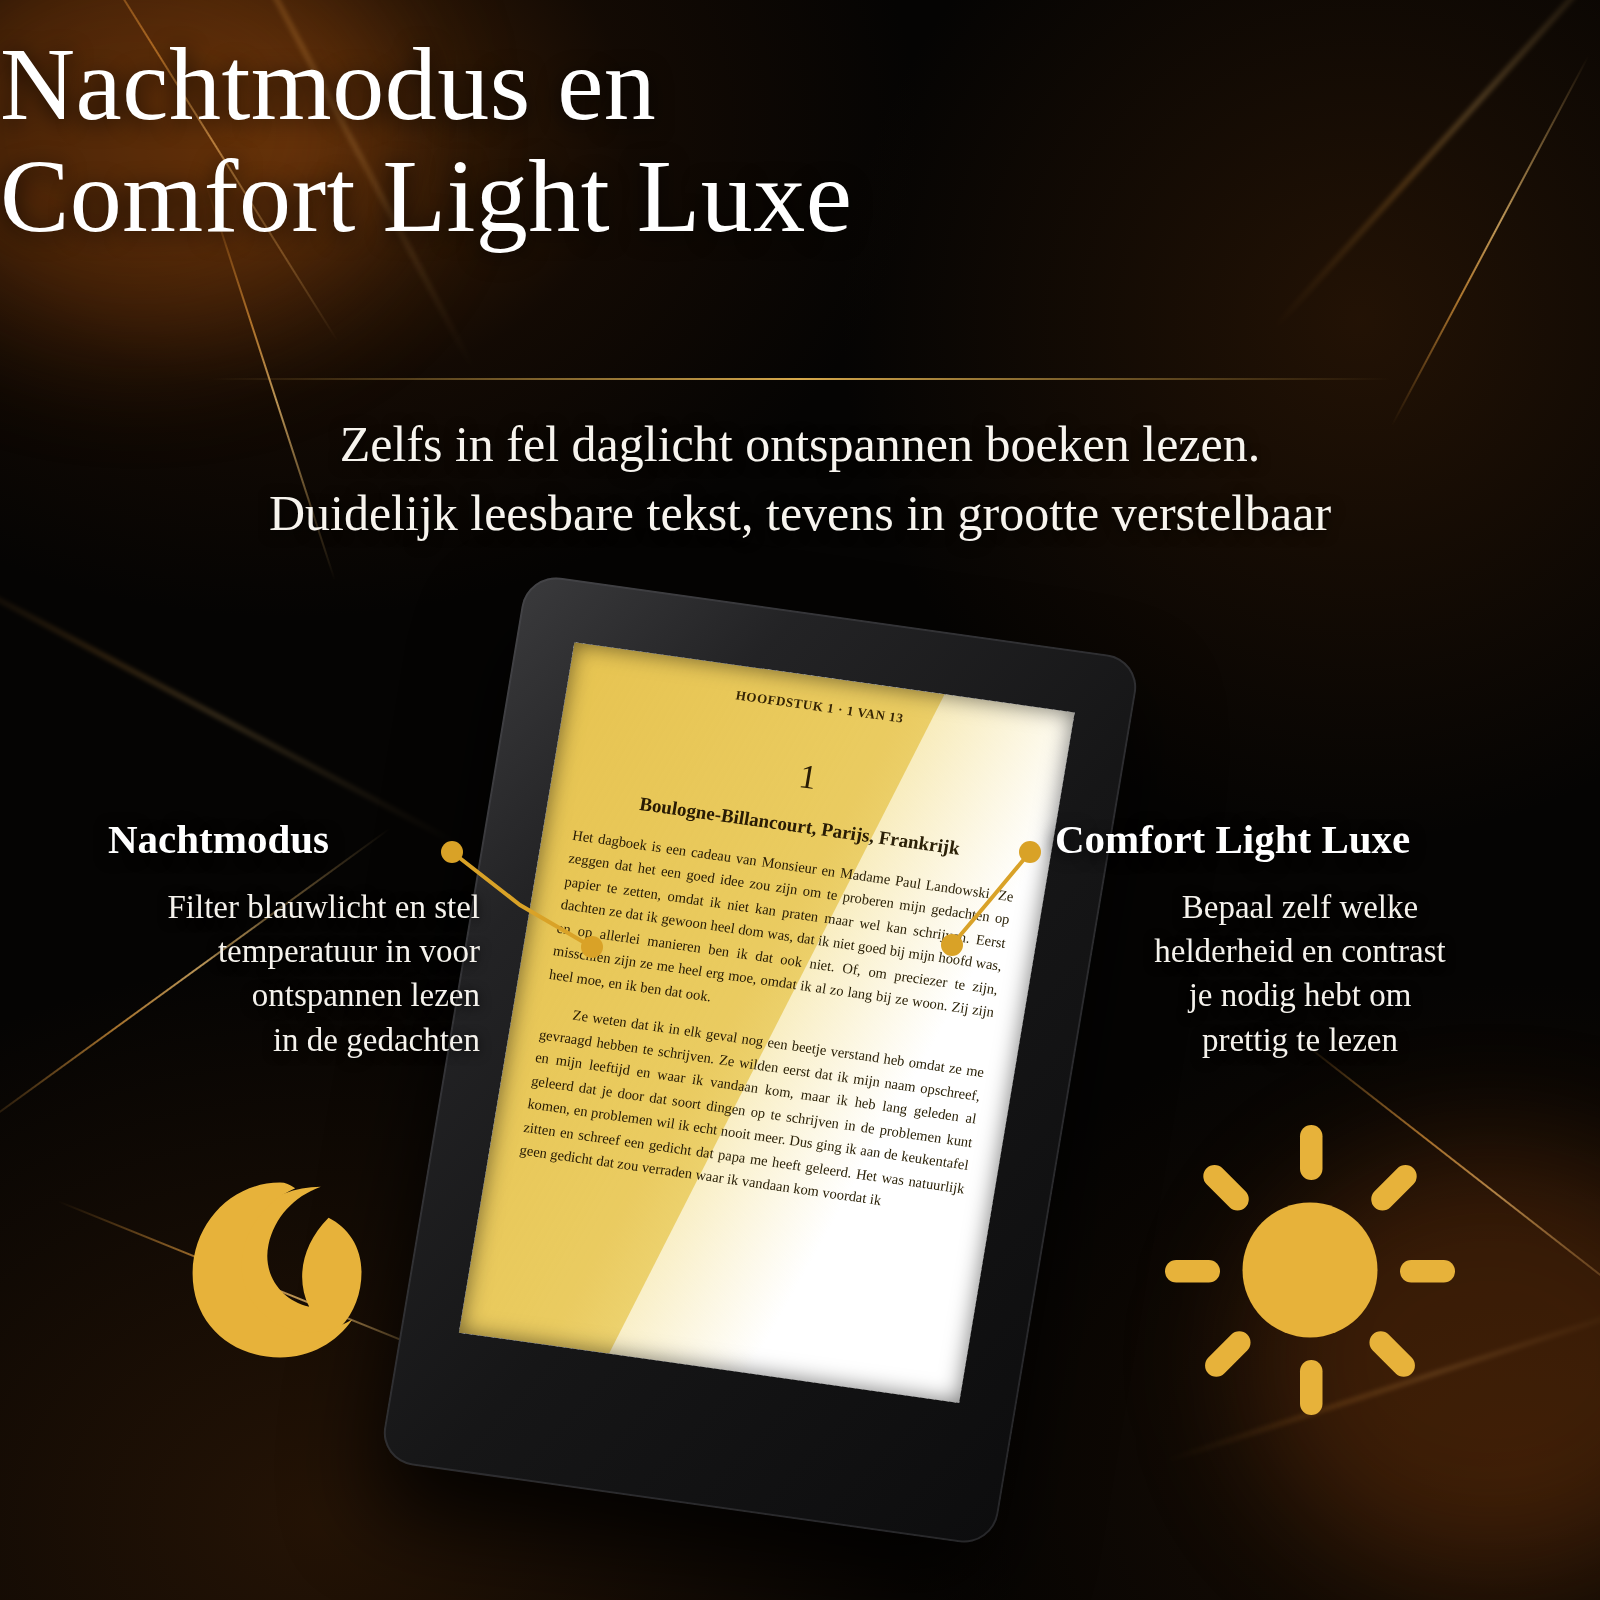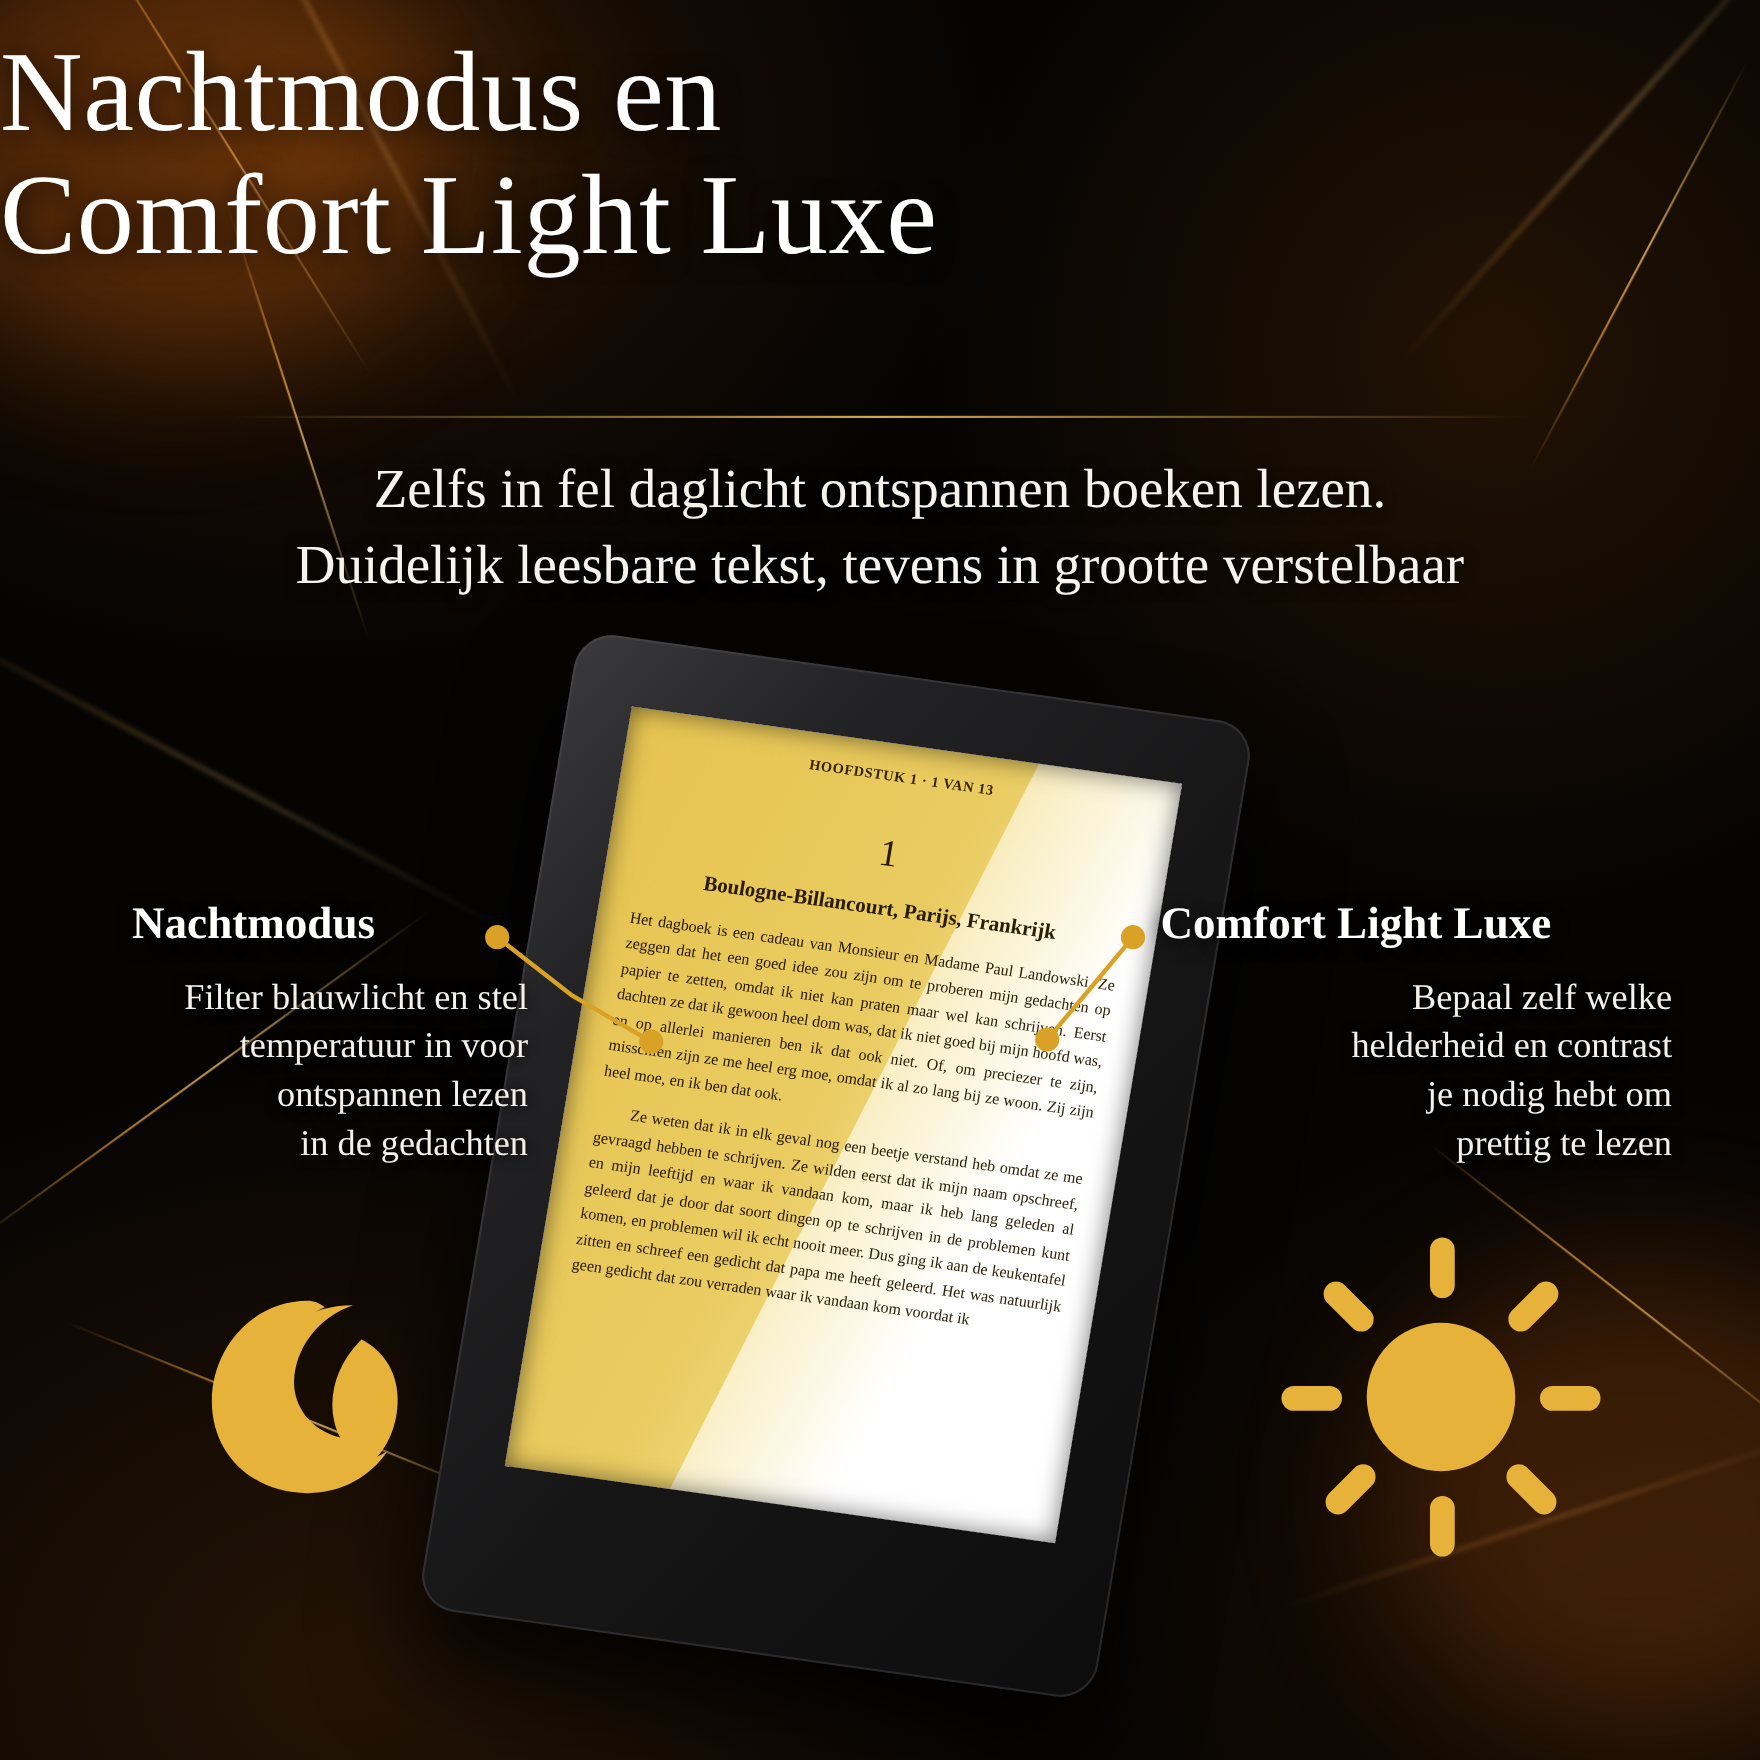--- a/index.html
+++ b/index.html
@@ -173,24 +173,24 @@
     text-shadow: 0 3px 16px rgba(0,0,0,0.9);
     white-space: nowrap;
   }
   .callout-body {
     position: absolute;
     font-size: 33px;
     line-height: 1.34;
     color: #f5f2ec;
     text-shadow: 0 2px 12px rgba(0,0,0,0.9);
   }
-  #left-title  { left: 120px; top: 815px; }
+  #left-title  { left: 108px; top: 815px; }
   #left-body   { left: 60px;  top: 885px; width: 420px; text-align: right; }
   #right-title { left: 1055px; top: 815px; }
-  #right-body  { left: 1080px; top: 885px; width: 440px; text-align: right; }
+  #right-body  { left: 1080px; top: 885px; width: 440px; text-align: center; }
 
   svg#connectors {
     position: absolute;
     left: 0; top: 0;
     width: 1600px; height: 1600px;
     pointer-events: none;
   }
 
   
   #moon-icon {

